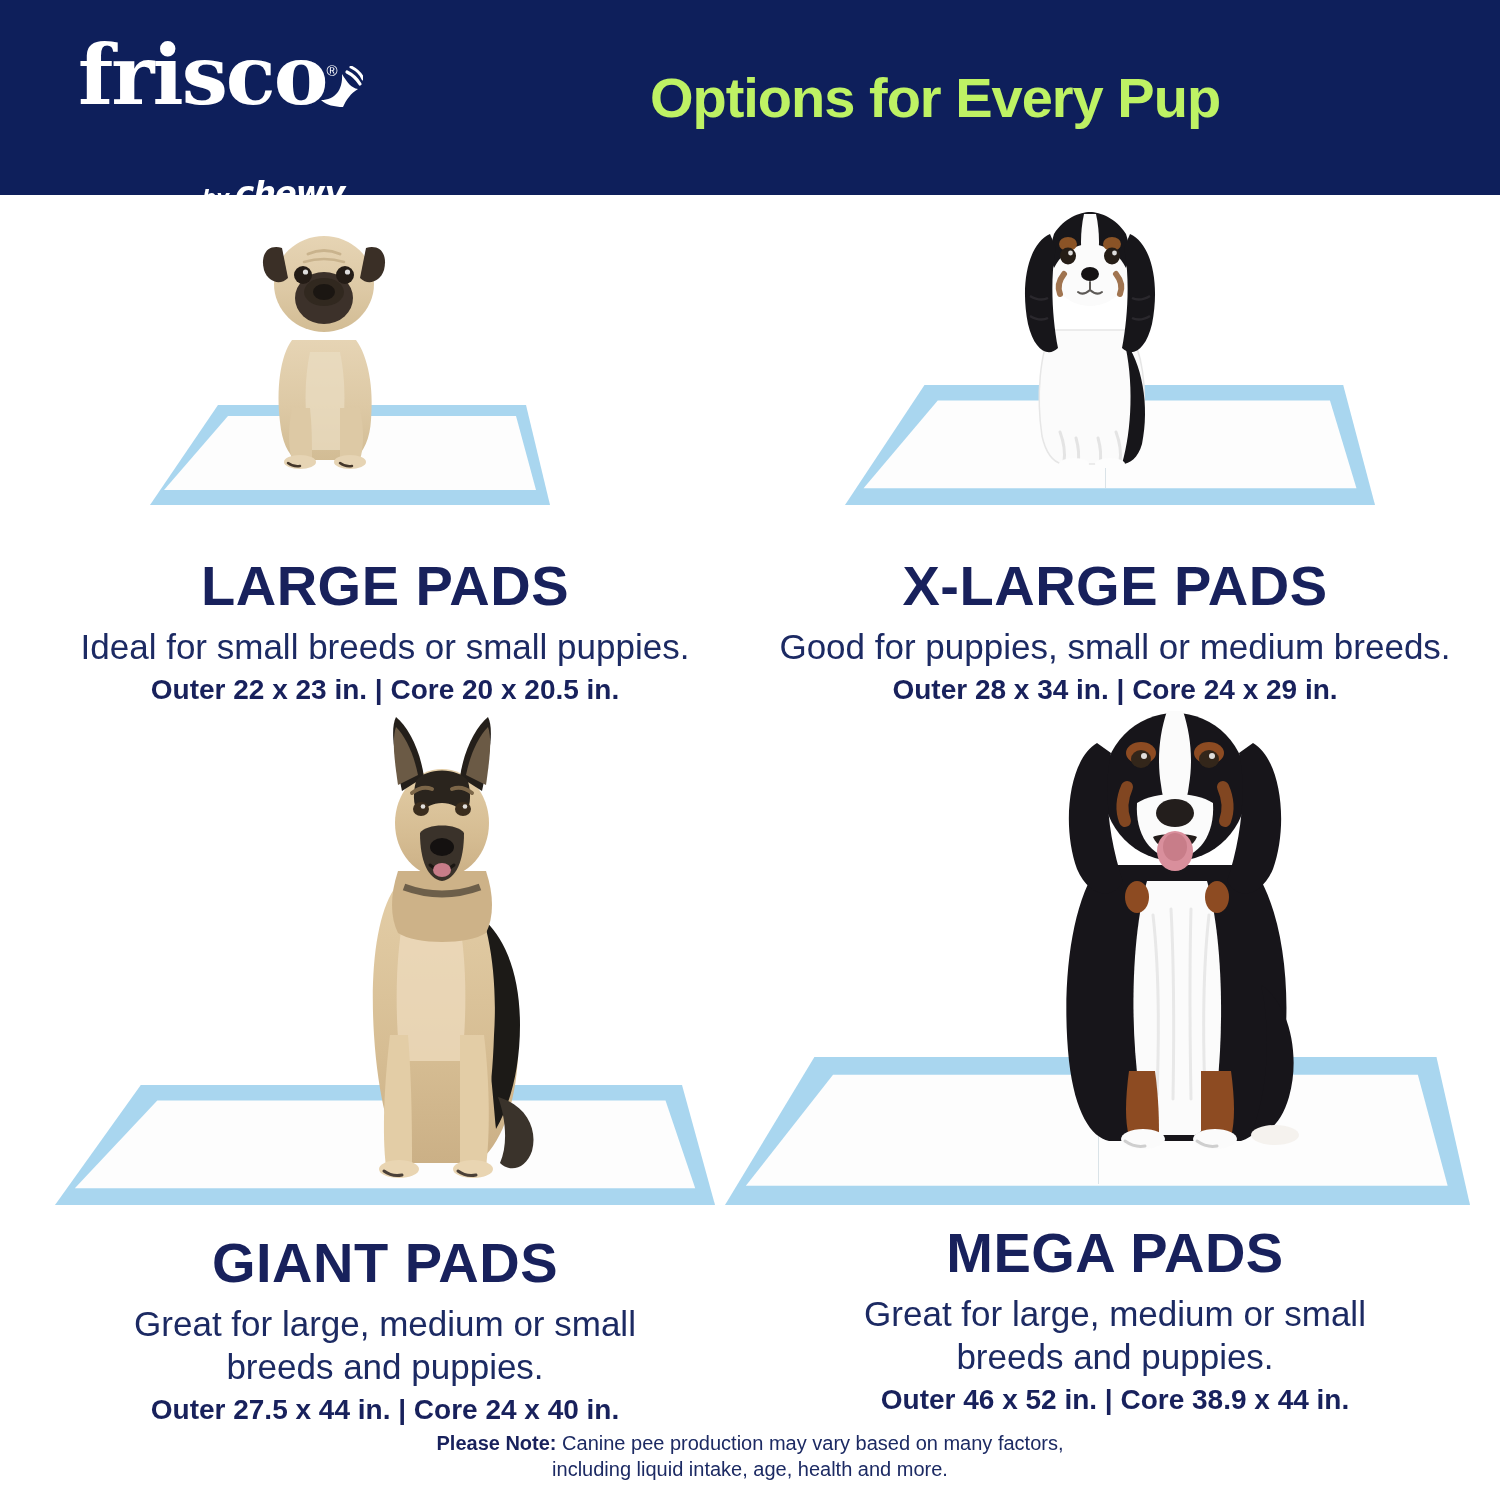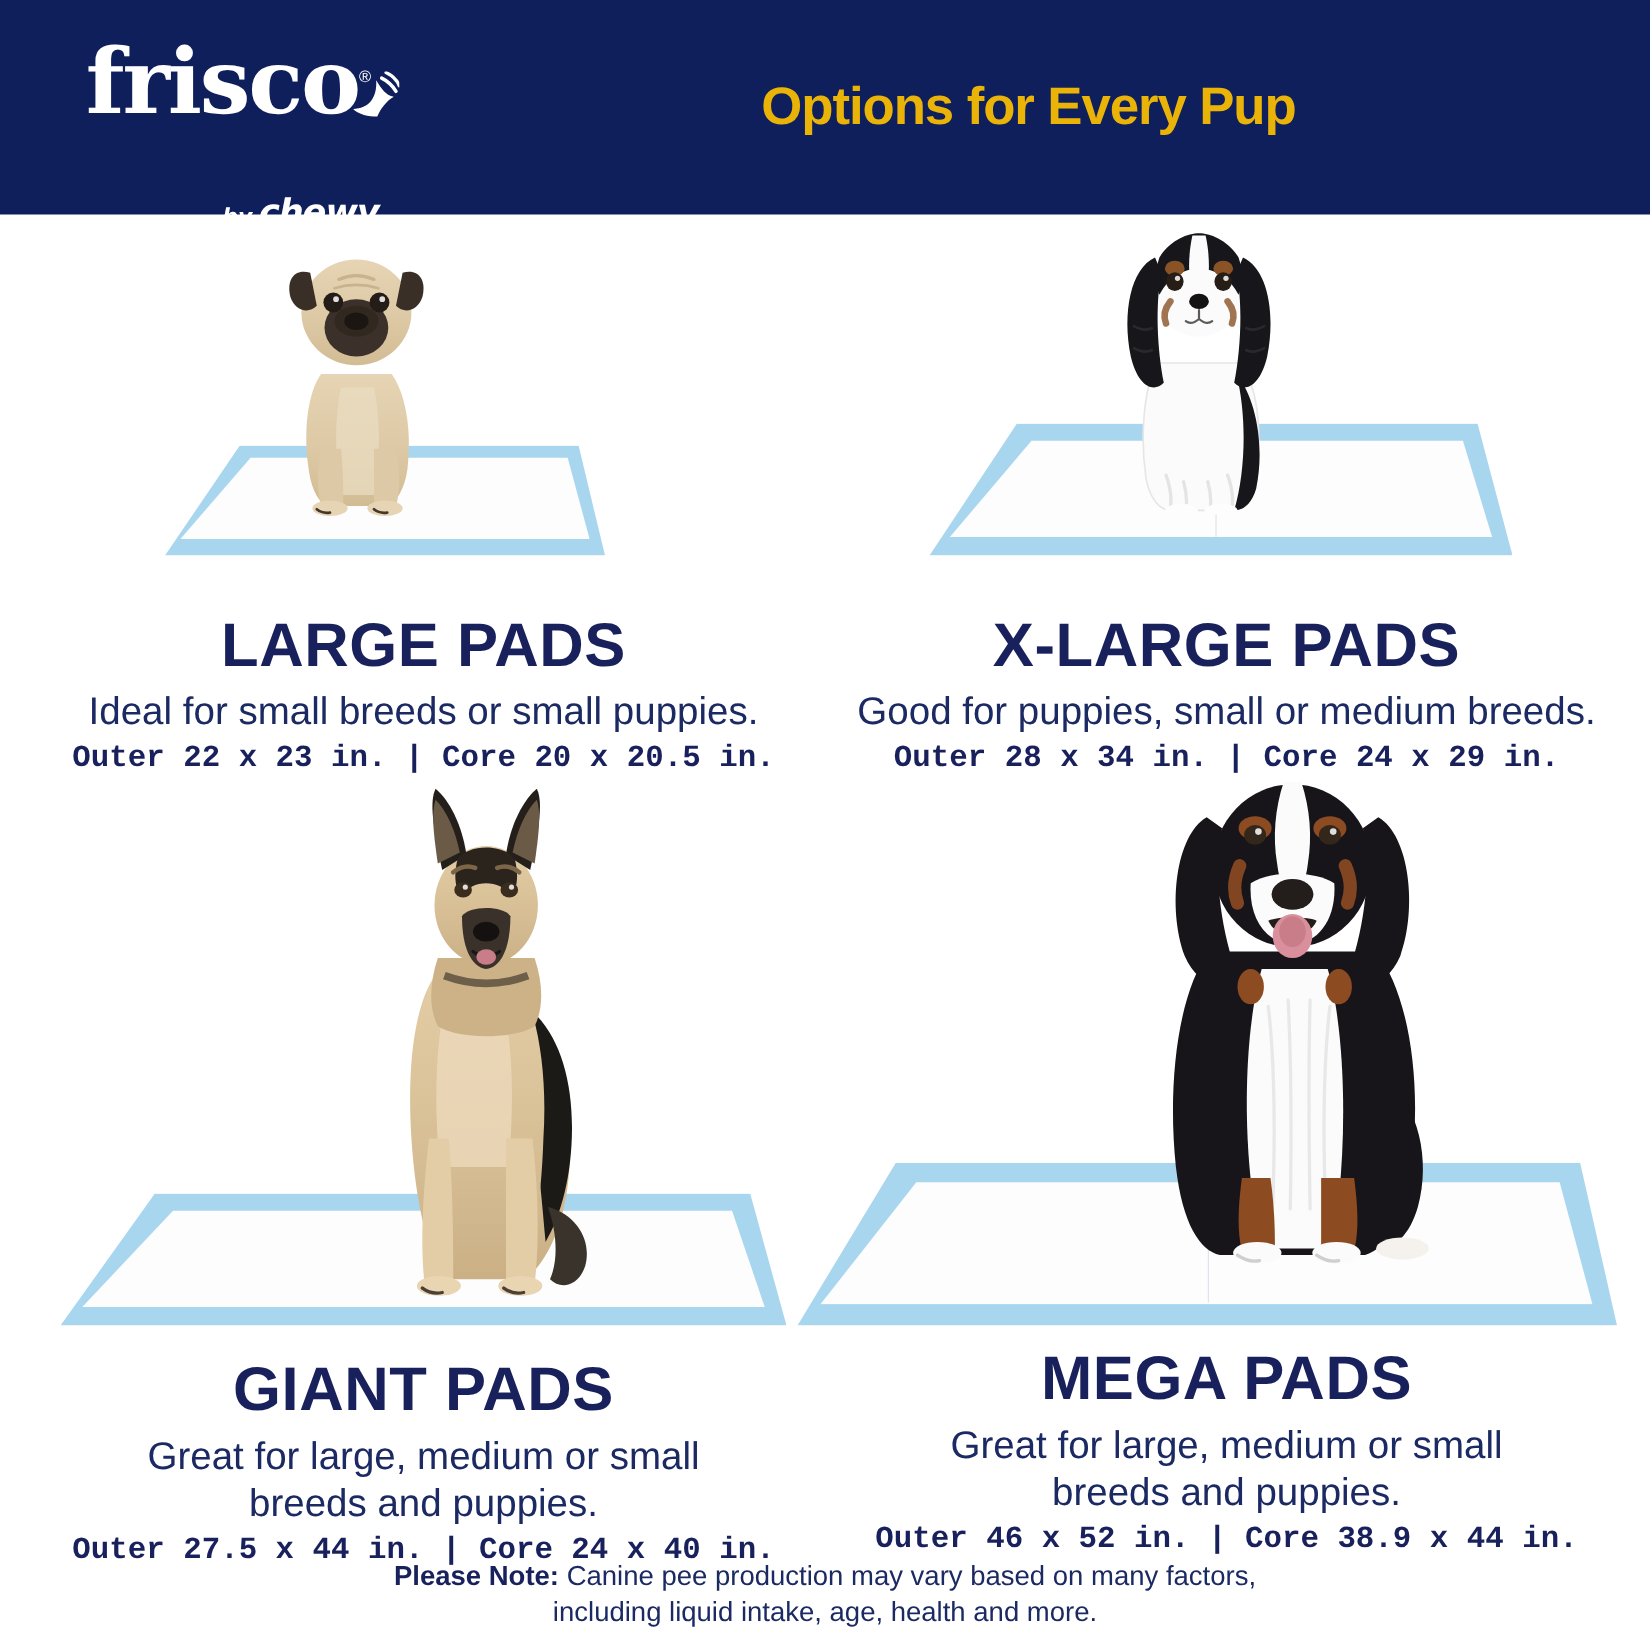--- a/index.html
+++ b/index.html
@@ -46,24 +46,24 @@
     font-family: "DejaVu Sans", sans-serif; font-weight: 700;
     font-size: 20px; color: #fff; font-style: italic;
   }
   .logo-chewy {
     font-family: "DejaVu Sans", sans-serif; font-weight: 700;
     font-size: 32px; color: #fff; font-style: italic; letter-spacing: -1px;
   }
   .header-title {
     position: absolute; left: 420px; top: 0; width: 1030px; height: 195px;
     display: flex; align-items: center; justify-content: center;
-    color: #eab308;
+    color: #bef264;
     font-family: "Liberation Sans", sans-serif;
     font-weight: 700;
-    font-size: 48px;
+    font-size: 56px;
     letter-spacing: -1px;
     white-space: nowrap;
   }
 
   
   .grid {
     position: absolute; left: 0; top: 195px; width: 1500px; height: 1305px;
   }
   .cell { position: absolute; }
   .cell-tl { left: 20px;  top: 5px;   width: 730px; height: 480px; }
@@ -108,35 +108,35 @@
   .cap-desc {
     color: #1c2a63;
     font-family: "Liberation Sans", sans-serif;
     font-weight: 400;
     font-size: 35px;
     line-height: 1.22;
     margin-top: 10px;
   }
   .cap-dims {
     color: #18215c;
-    font-family: Liberation Mono, monospace;
+    font-family: Liberation Sans, sans-serif;
     font-weight: 700;
     font-size: 28px;
     line-height: 1.2;
     margin-top: 4px;
     white-space: nowrap;
   }
 
   
   .footnote {
     position: absolute; left: 0; bottom: 18px; width: 1500px;
     text-align: center;
     color: #1c2a63;
     font-family: "Liberation Sans", sans-serif;
-    font-size: 25px;
+    font-size: 20px;
     line-height: 1.3;
   }
   .footnote b { font-weight: 700; color: #18215c; }
 </style>
 </head>
 <body>
 
 <div class="page">
 
   <div class="header">

